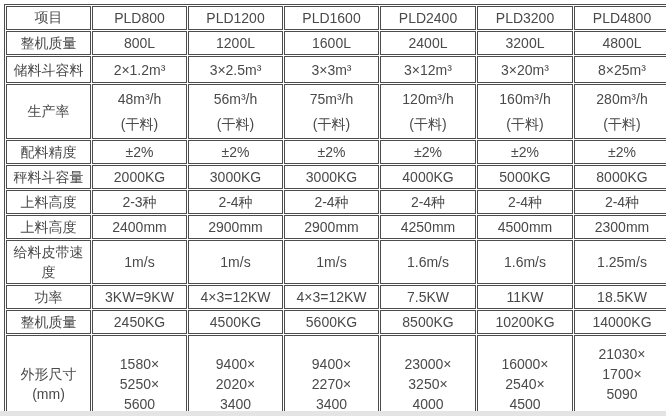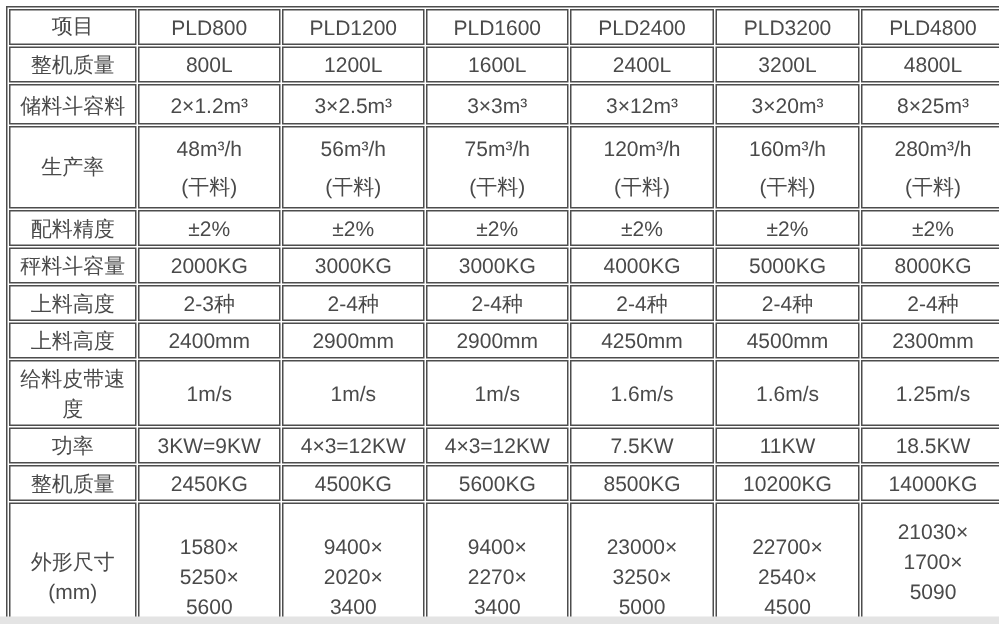--- a/index.html
+++ b/index.html
@@ -334,24 +334,24 @@
             <div class="line">3400</div>
           </td>
           <td>
             <div class="line">9400×</div>
             <div class="line">2270×</div>
             <div class="line">3400</div>
           </td>
           <td>
             <div class="line">23000×</div>
             <div class="line">3250×</div>
-            <div class="line">5000</div>
-          </td>
-          <td>
-            <div class="line">22700×</div>
+            <div class="line">4000</div>
+          </td>
+          <td>
+            <div class="line">16000×</div>
             <div class="line">2540×</div>
             <div class="line">4500</div>
           </td>
           <td>
             <div class="line">21030×</div>
             <div class="line">1700×</div>
             <div class="line">5090</div>
             <div class="line"></div>
           </td>
         </tr>

